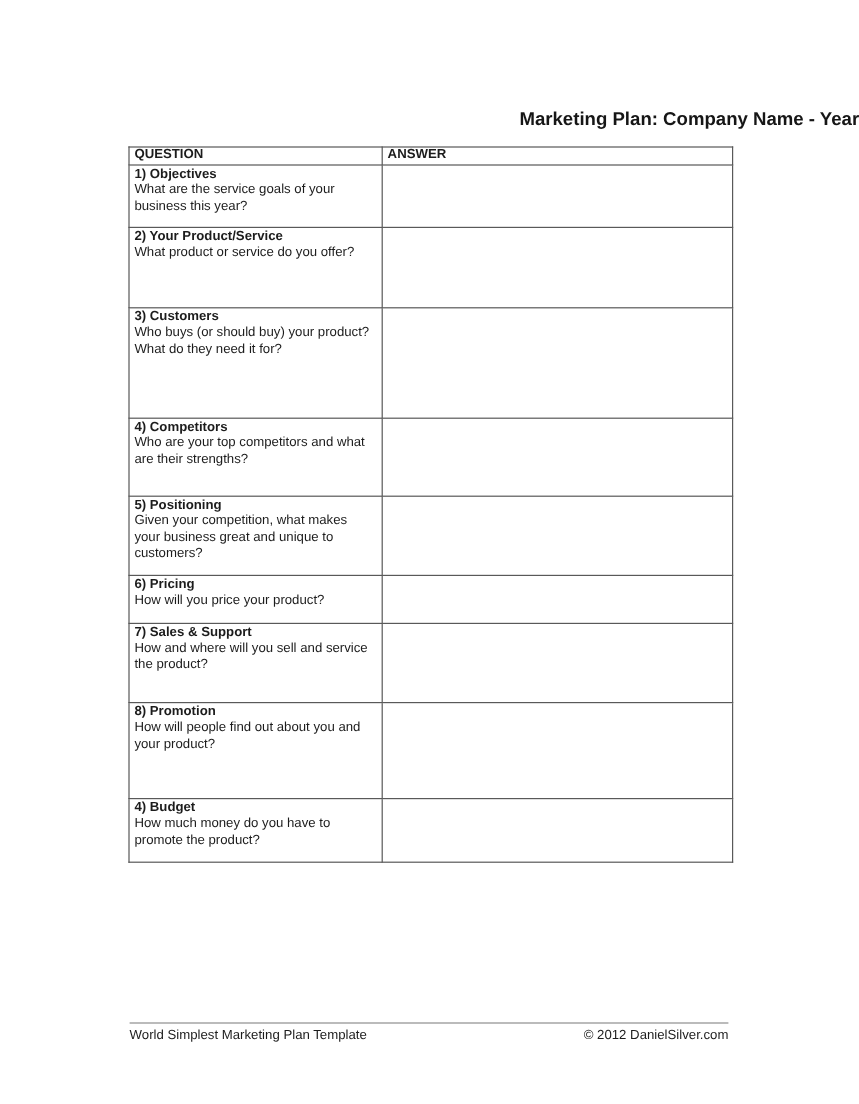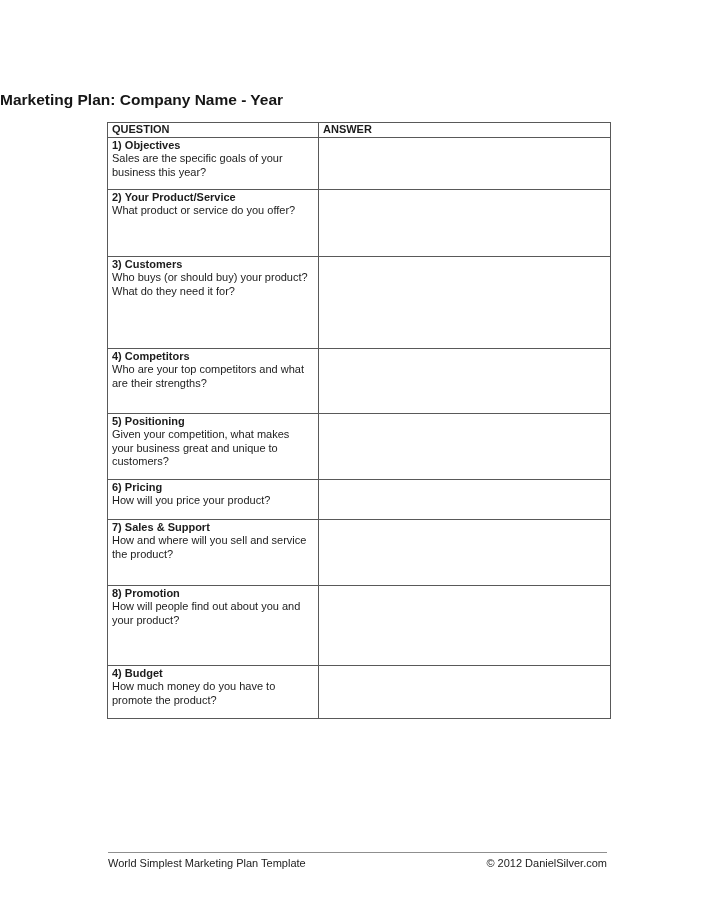--- a/index.html
+++ b/index.html
@@ -15,21 +15,21 @@
     color: #1c1c1c;
     font-family: "Liberation Sans", sans-serif;
     overflow: hidden;
   }
   .title {
     position: absolute;
     top: 91px;
     left: 0;
     right: 0;
     margin: 0;
-    text-align: left;
+    text-align: right;
     font-size: 15.5px;
     font-weight: 700;
     line-height: 18px;
     color: #161616;
   }
   .plan-table {
     position: absolute;
     top: 122px;
     left: 107px;
     width: 503px;
@@ -98,21 +98,21 @@
     <thead>
       <tr style="height:14px">
         <th>QUESTION</th>
         <th>ANSWER</th>
       </tr>
     </thead>
     <tbody>
       <tr style="height:52px">
         <td class="q-cell">
           <div class="q-label">1) Objectives</div>
-          <div class="q-desc">Sales are the specific goals of your business this year?</div>
+          <div class="q-desc">What are the service goals of your business this year?</div>
         </td>
         <td class="a-cell"></td>
       </tr>
       <tr style="height:67px">
         <td class="q-cell">
           <div class="q-label">2) Your Product/Service</div>
           <div class="q-desc">What product or service do you offer?</div>
         </td>
         <td class="a-cell"></td>
       </tr>

